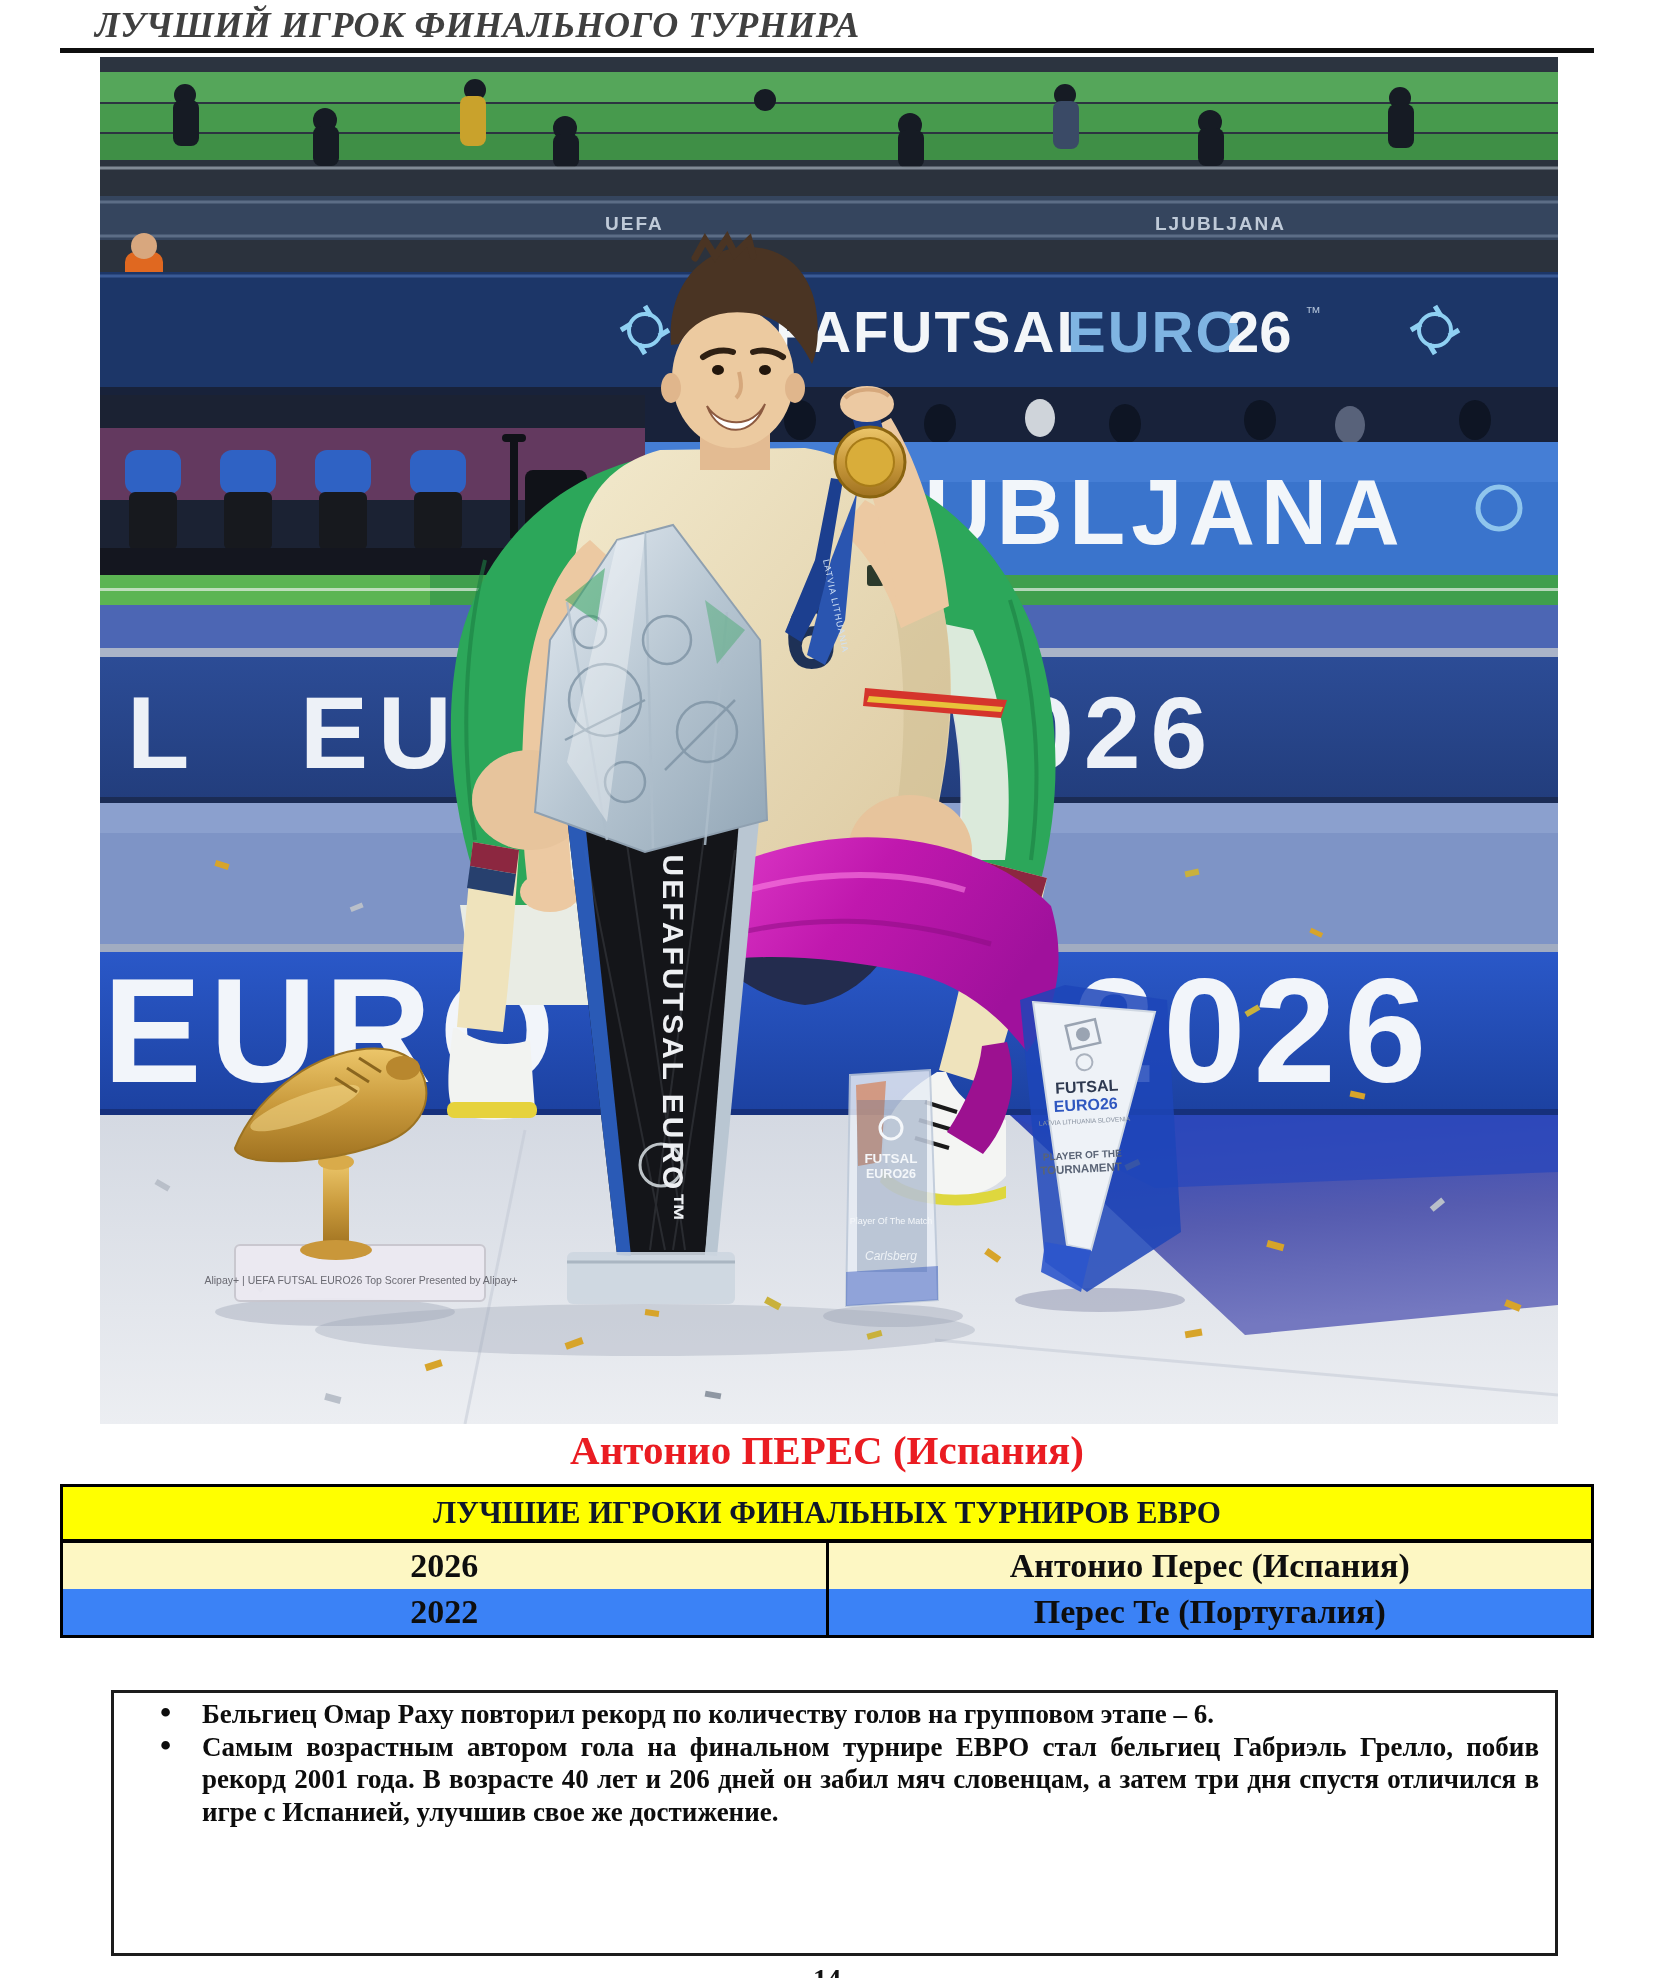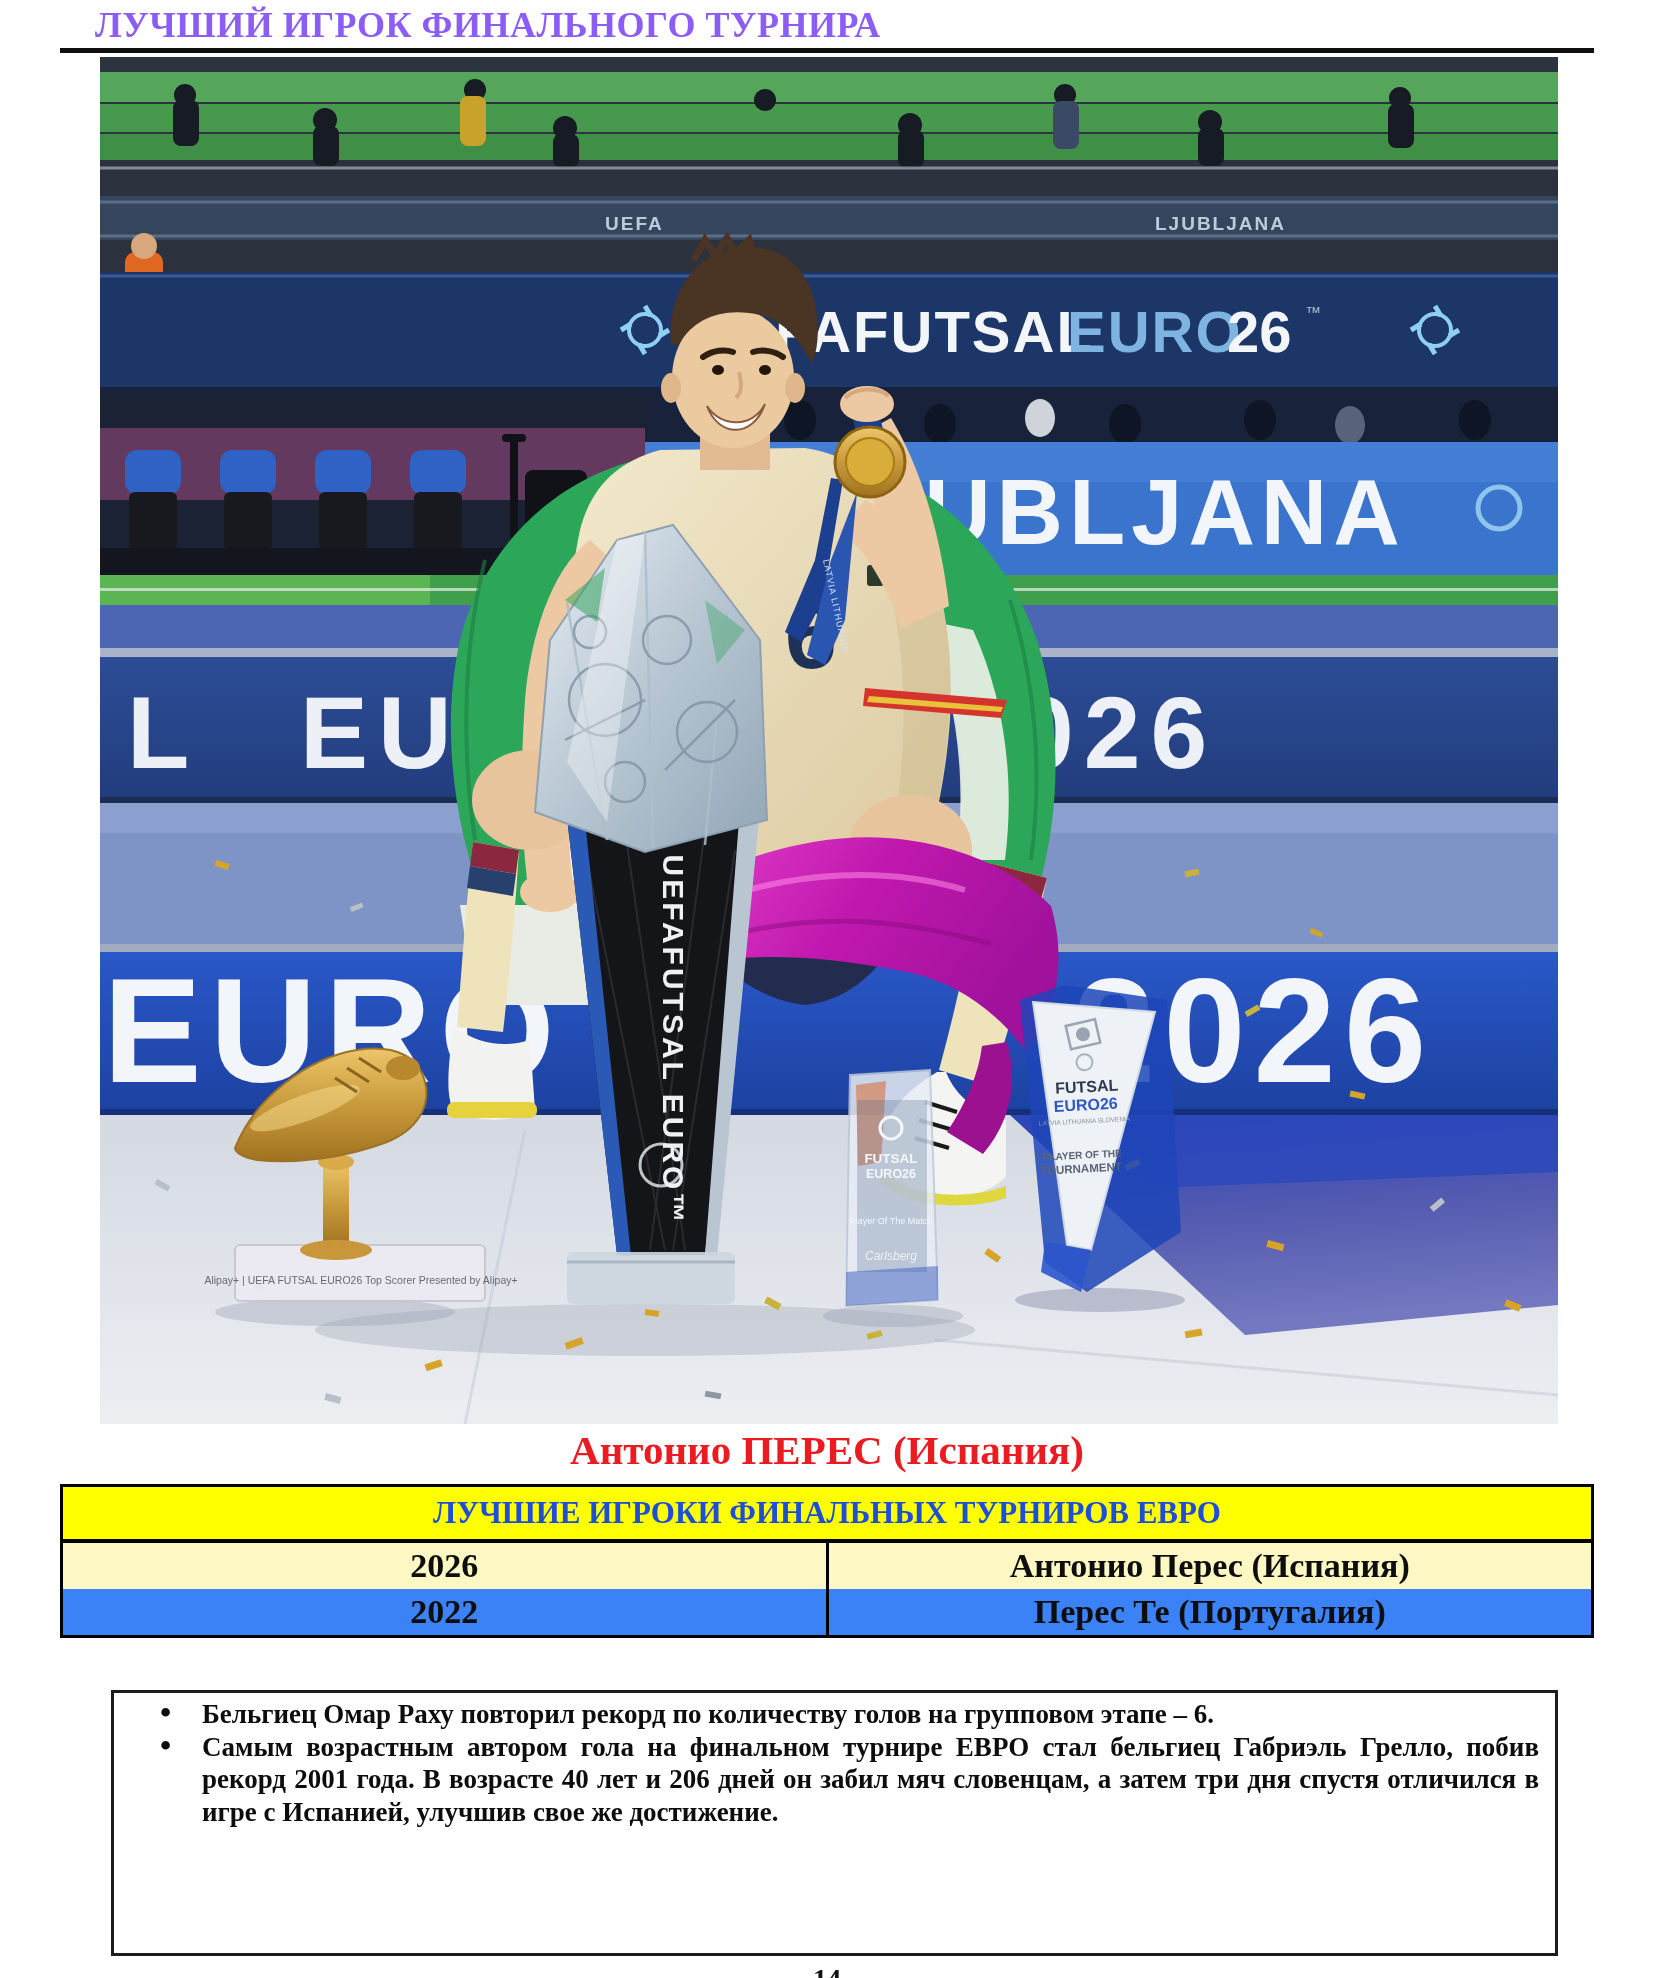--- a/index.html
+++ b/index.html
@@ -1,31 +1,31 @@
 <!DOCTYPE html>
 <html><head>
 <meta charset="utf-8">
 <style>
   html,body{margin:0;padding:0;background:#ffffff;}
   .page{position:relative;width:1654px;height:1978px;background:#ffffff;
         font-family:"Liberation Serif", serif;overflow:hidden;}
 
   .doc-title{position:absolute;top:4px;left:95px;margin:0;font-size:36px;line-height:42px;
-             font-weight:bold;color:#8b5cf6;letter-spacing:.5px;}
+             font-weight:bold;color:#404040;letter-spacing:.5px;font-style:italic;}
   .title-rule{position:absolute;top:48px;left:60px;width:1534px;height:5px;background:#0f0f0f;}
 
   .photo{position:absolute;top:57px;left:100px;width:1458px;height:1367px;overflow:hidden;background:#2c3440;text-align:right;}
   .photo svg{display:block;width:100%;height:100%;}
 
   .caption{position:absolute;top:1426px;left:0;width:100%;text-align:center;margin:0;
            font-size:41px;font-weight:bold;color:#ea1c22;}
 
   table.best{position:absolute;top:1484px;left:60px;width:1534px;border-collapse:collapse;
              border:3px solid #000;text-align:center;font-weight:bold;table-layout:fixed;}
-  table.best th{background:#ffff00;color:#1d4ed8;font-size:31px;height:50px;
+  table.best th{background:#ffff00;color:#0f172a;font-size:31px;height:50px;
                 border-bottom:4px solid #000;font-weight:bold;}
   table.best td{font-size:34px;height:44px;color:#0e0e0e;}
   td.year-col{width:285px;border-right:3px solid #000;}
   tr.row-cream{background:#fdf7c3;}
   tr.row-salmon{background:#3b82f6;}
 
   .facts-box{position:absolute;top:1690px;left:103px;width:1447px;height:266px;
              border:3px solid #1c1c1c;box-sizing:border-box;background:#fff;margin-left:8px;}
   .facts-box ul{margin:5px 0 0 0;padding:0;list-style:none;}
   .facts-box li{position:relative;font-size:27px;line-height:32.5px;font-weight:bold;color:#0d0d0d;

